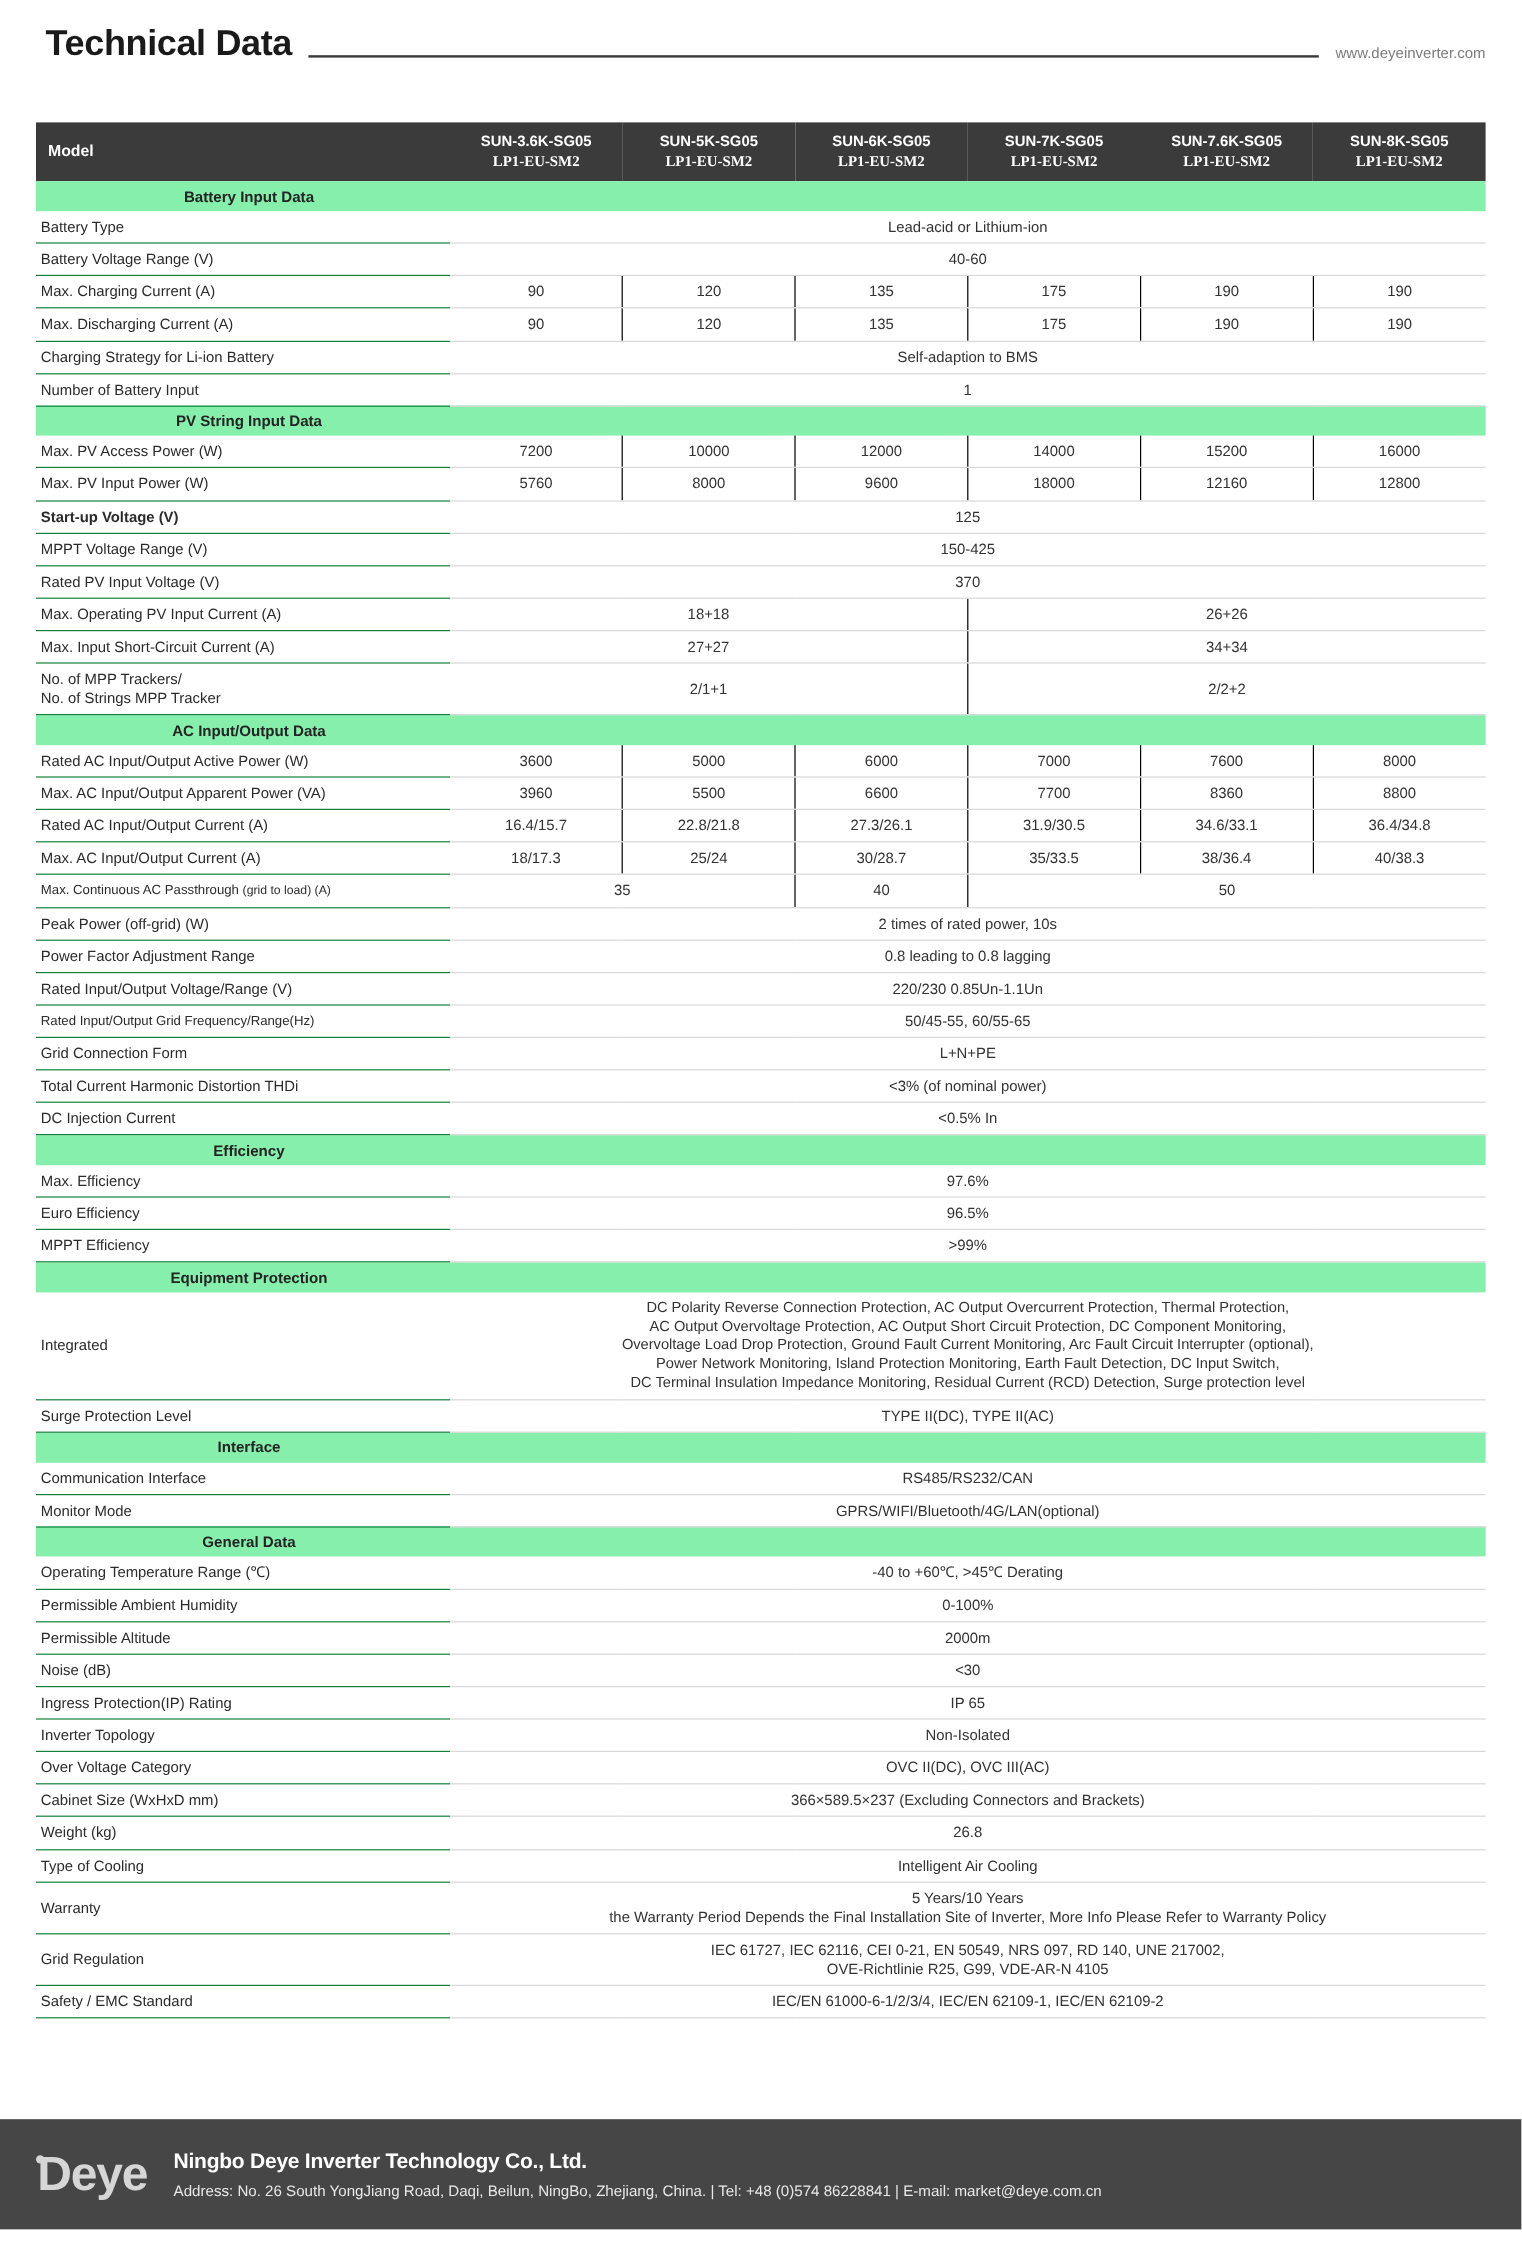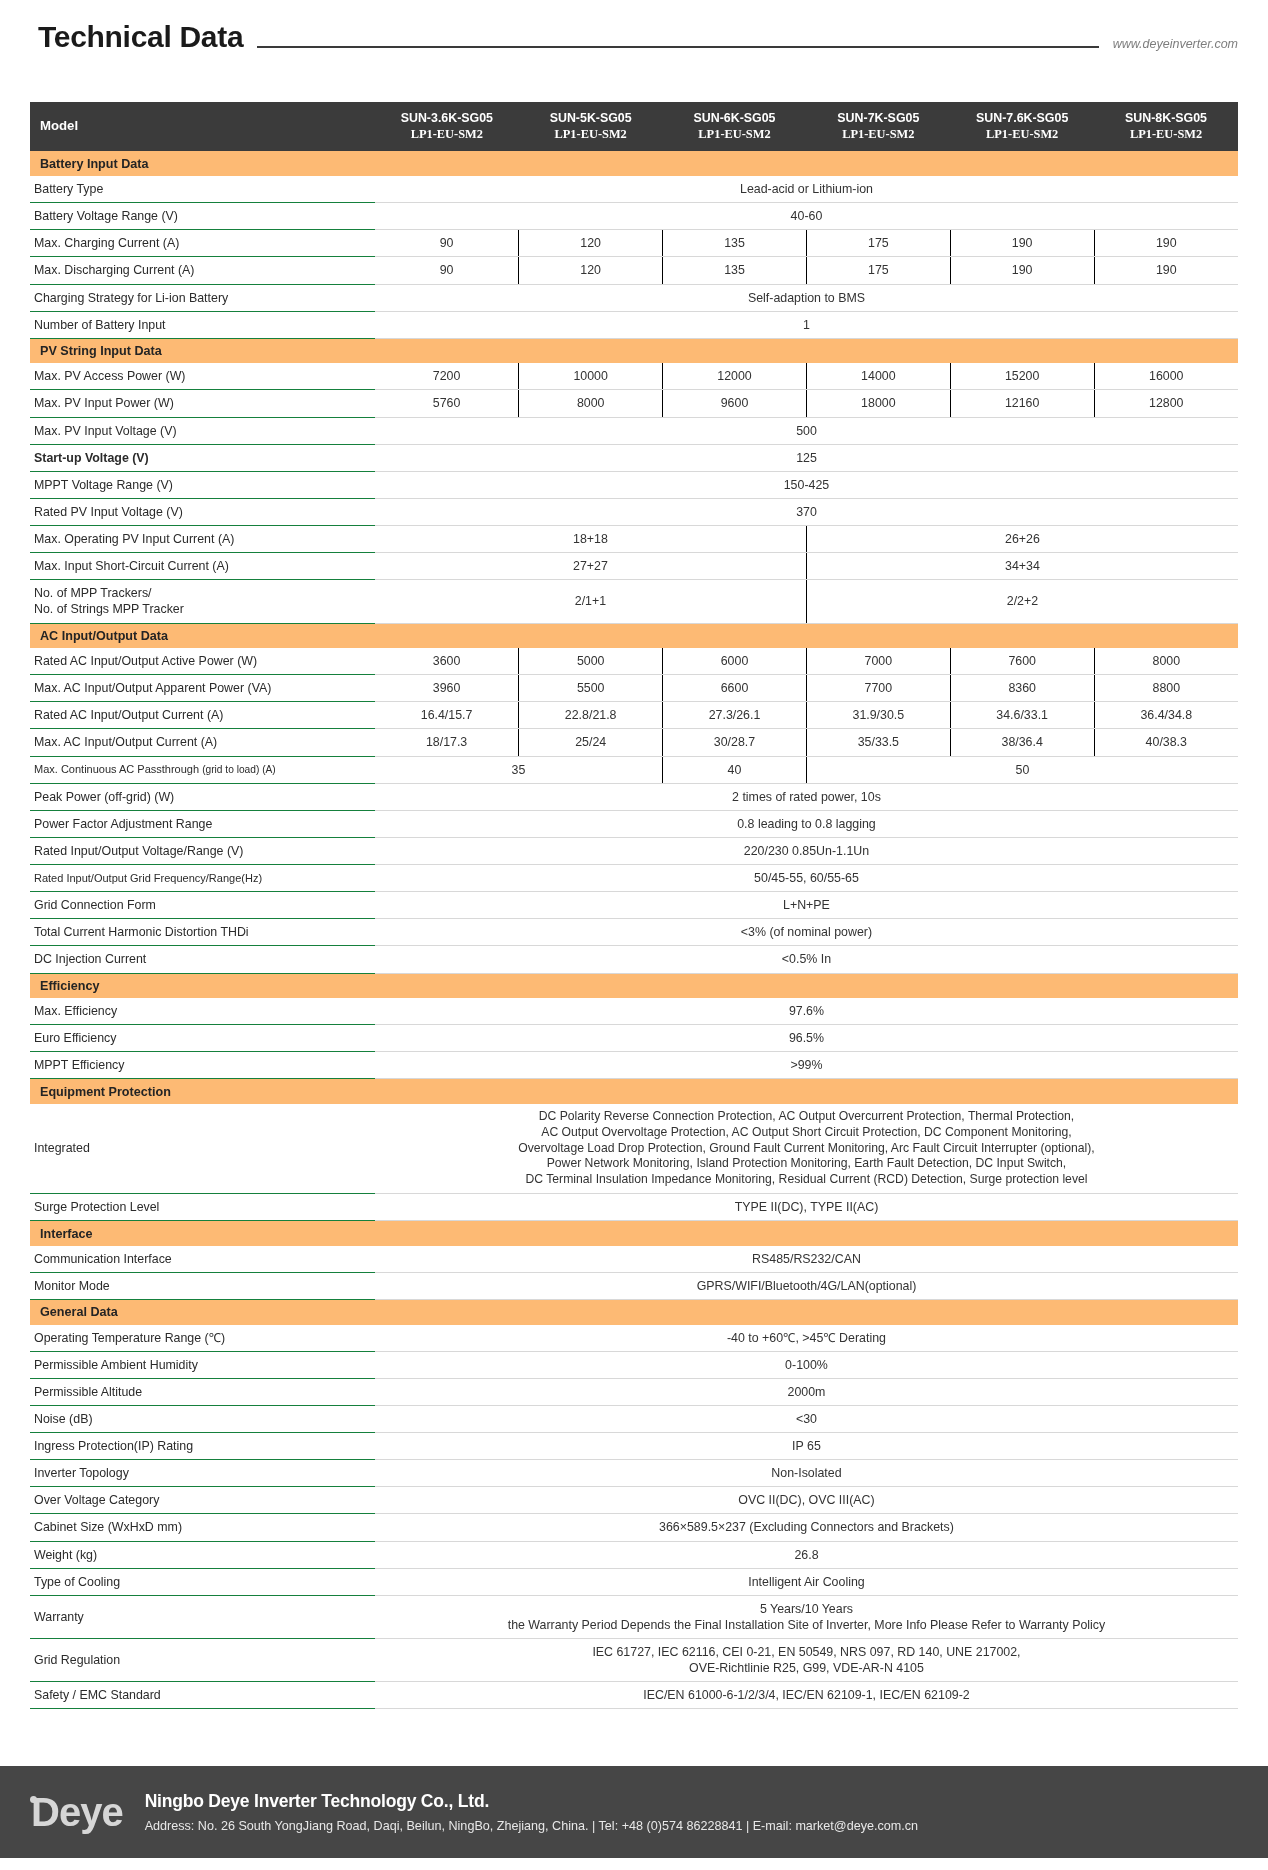--- a/index.html
+++ b/index.html
@@ -37,21 +37,20 @@
     flex: 1;
     border-bottom: 2px solid #3a3a3a;
     height: 1px;
     margin-bottom: 7px;
   }
   .site-url {
     font-size: 12.5px;
     color: #7d7d7d;
     white-space: nowrap;
     padding-bottom: 4px;
-    font-style: italic;
   }
 
   
   .tbl-wrap { padding: 14px 30px 0 30px; }
   table.spec {
     width: 100%;
     border-collapse: collapse;
     table-layout: fixed;
     font-size: 12.4px;
     margin-top: 33px;
@@ -74,26 +73,27 @@
   thead tr.model-head td.label-cell {
     text-align: left;
     padding-left: 10px;
     font-size: 13.2px;
   }
   .mdl-l1 { display: block; }
   .mdl-l2 { display: block; font-family: Liberation Serif, serif; }
 
   
   tr.section td {
-    background: #fdba74;
+    background: #86efac;
     font-weight: bold;
     font-size: 12.6px;
     color: #242424;
     padding: 5px 0 5px 10px;
     height: 25px;
+    text-align: center;
   }
   tr.section td.band {
     padding: 0;
   }
 
   
   tr.drow td {
     padding: 5px 4px;
     border-bottom: 1px solid #d8d8d8;
     text-align: center;
@@ -260,24 +260,20 @@
       <tr class="drow">
         <td class="lbl">Max. PV Input Power (W)</td>
         <td>5760</td>
         <td class="vdiv">8000</td>
         <td class="vdiv">9600</td>
         <td class="vdiv">18000</td>
         <td class="vdiv">12160</td>
         <td class="vdiv">12800</td>
       </tr>
       <tr class="drow">
-        <td class="lbl">Max. PV Input Voltage (V)</td>
-        <td colspan="6">500</td>
-      </tr>
-      <tr class="drow">
         <td class="lbl bold">Start-up Voltage (V)</td>
         <td colspan="6">125</td>
       </tr>
       <tr class="drow">
         <td class="lbl">MPPT  Voltage Range (V)</td>
         <td colspan="6">150-425</td>
       </tr>
       <tr class="drow">
         <td class="lbl">Rated PV Input Voltage (V)</td>
         <td colspan="6">370</td>

